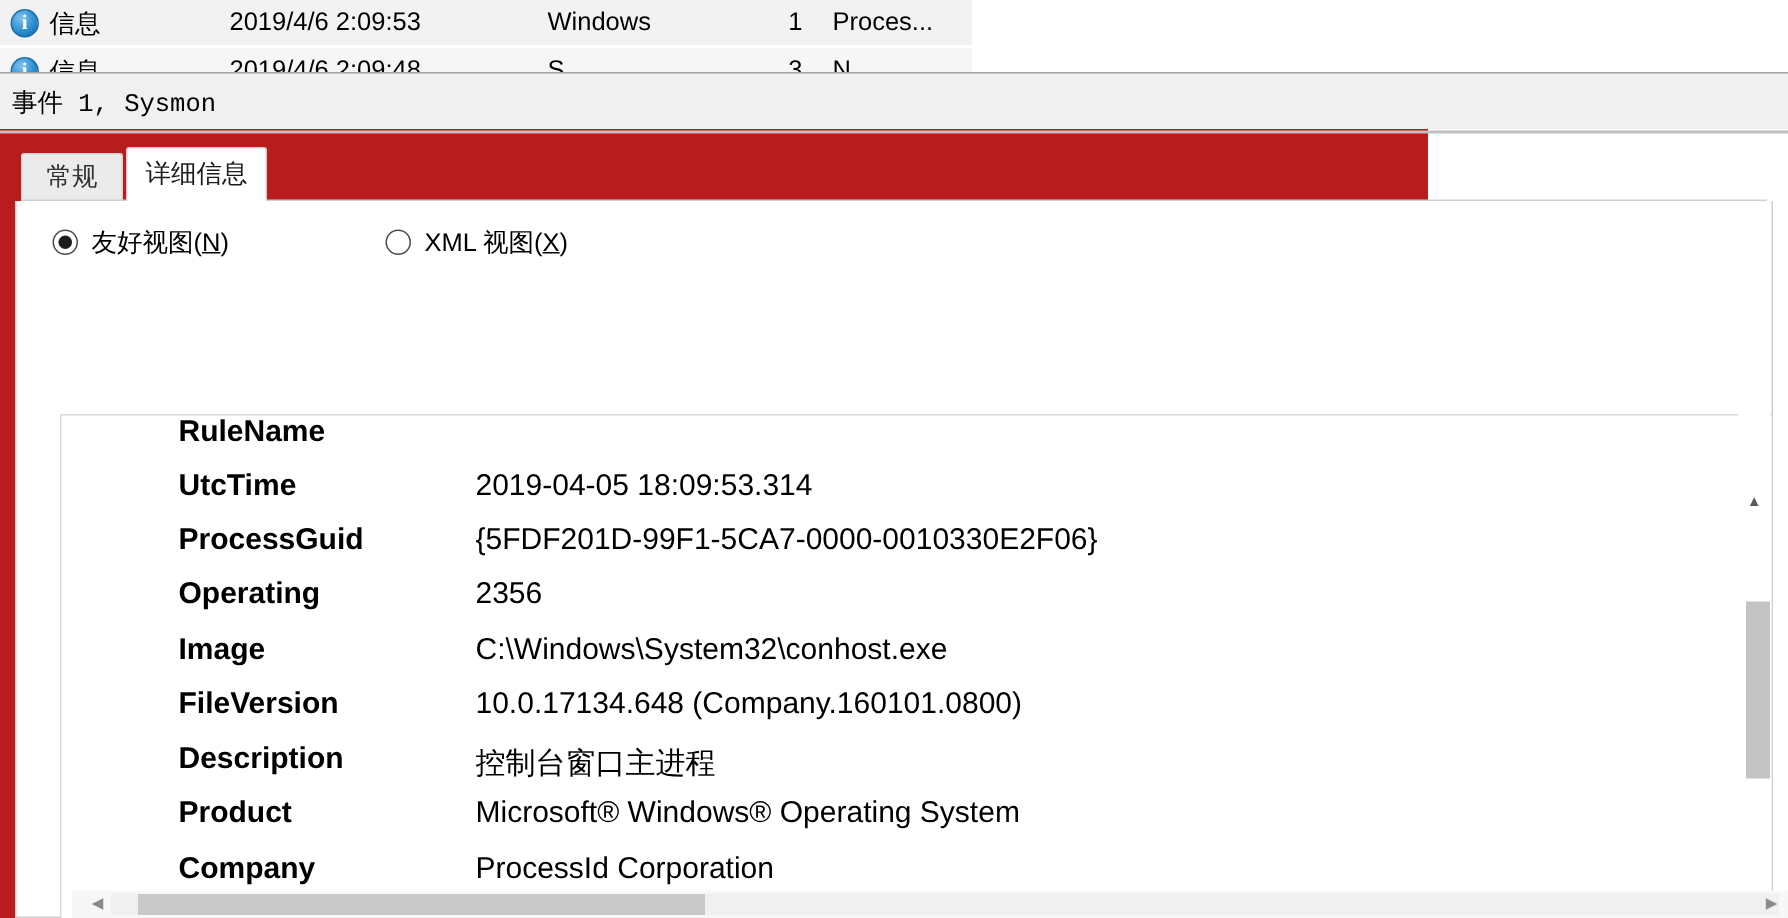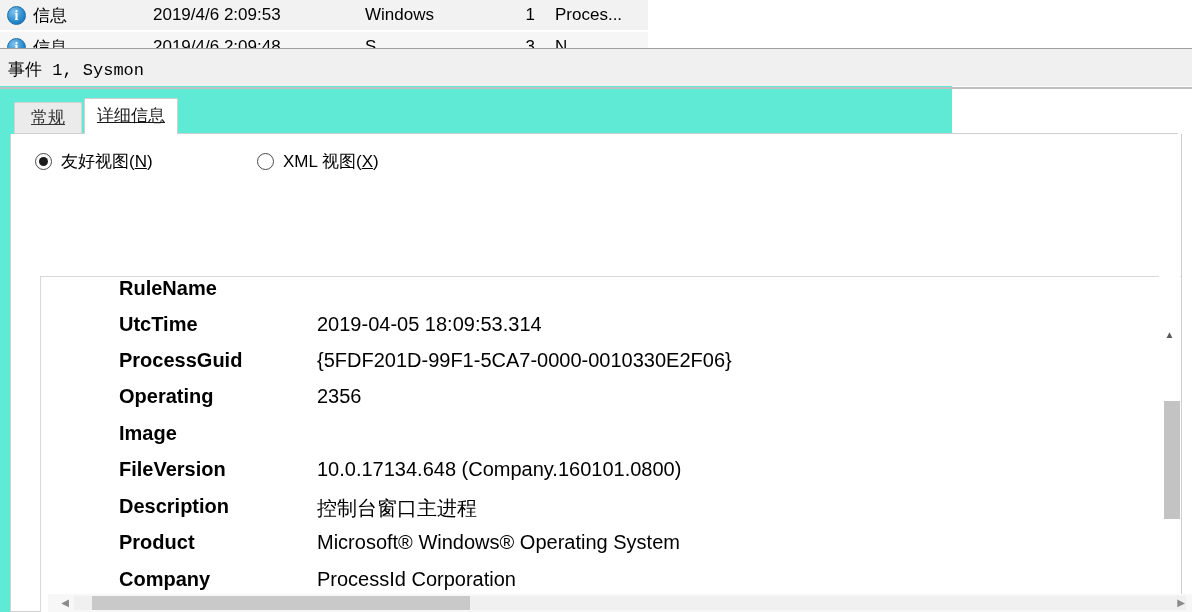--- a/index.html
+++ b/index.html
@@ -82,21 +82,21 @@
     border-top: 1px solid #a0a0a0;
     border-bottom: 1px solid #c8c8c8;
   }
 
   
   #detail-window {
     position: absolute;
     left: 0; top: 56px;
     width: 952px;
     height: 556px;
-    background: #5eead4;
+    background: #b91c1c;
   }
   #detail-title {
     position: absolute;
     left: 0; top: 0;
     width: 1192px; height: 30px;
     line-height: 30px;
     padding-left: 8px;
     box-sizing: border-box;
     font-family: "Liberation Mono", monospace;
     font-size: 17px;
@@ -121,21 +121,20 @@
     top: 6px;
     height: 32px;
     box-sizing: border-box;
     font-size: 17px;
     color: #1a1a1a;
     text-align: center;
     line-height: 30px;
     border: 1px solid #d4d4d4;
     border-bottom: none;
     border-radius: 2px 2px 0 0;
-    text-decoration: underline;
   }
   #tab-general {
     left: 14px;
     width: 68px;
     background: #ebebeb;
     color: #333333;
   }
   #tab-details {
     left: 84px;
     width: 94px;
@@ -396,20 +395,21 @@
           <span class="dvalue">{5FDF201D-99F1-5CA7-0000-0010330E2F06}</span>
         </div>
 
         <div class="drow" style="top:108px">
           <span class="dlabel">Operating</span>
           <span class="dvalue">2356</span>
         </div>
 
         <div class="drow" style="top:145px">
           <span class="dlabel">Image</span>
+          <span class="dvalue">C:\Windows\System32\conhost.exe</span>
         </div>
 
         <div class="drow" style="top:181px">
           <span class="dlabel">FileVersion</span>
           <span class="dvalue">10.0.17134.648 (Company.160101.0800)</span>
         </div>
 
         <div class="drow" style="top:218px">
           <span class="dlabel">Description</span>
           <span class="dvalue">控制台窗口主进程</span>

